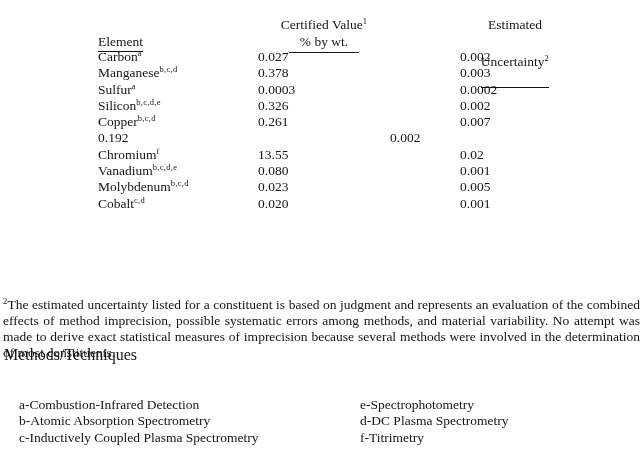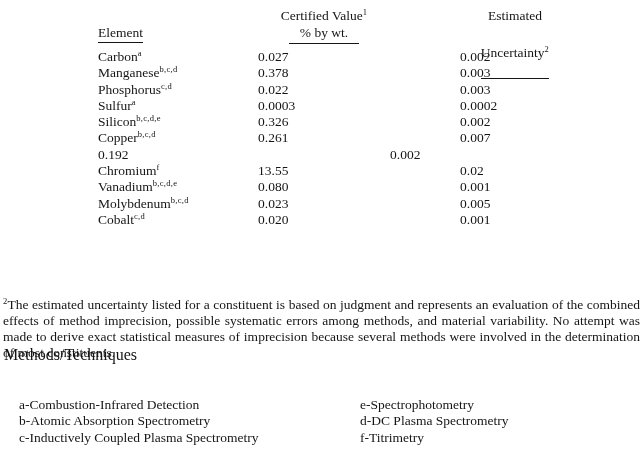--- a/index.html
+++ b/index.html
@@ -6,21 +6,21 @@
   body{
     width:643px;height:458px;position:relative;overflow:hidden;
     font-family:"Liberation Serif","DejaVu Serif",serif;
     color:#151515;
     -webkit-font-smoothing:antialiased;
   }
   .doc{position:absolute;inset:0;}
   sup{font-size:8.5px;vertical-align:super;line-height:0;letter-spacing:.3px;}
 
   
-  .thead{position:absolute;top:7px;left:0;width:643px;font-size:13.5px;}
+  .thead{position:absolute;top:16px;left:0;width:643px;font-size:13.5px;}
   .hrow{display:grid;grid-template-columns:98px 160px 132px 70px 110px auto;line-height:17px;}
   .hc{white-space:nowrap;}
   .hc.center{text-align:center;}
   .u-element{display:inline-block;border-bottom:1.3px solid #151515;padding-bottom:1px;}
   .u-wt{display:inline-block;border-bottom:1.3px solid #151515;padding:0 11px 2px 11px;}
   .u-unc{display:inline-block;border-bottom:1.3px solid #151515;padding-bottom:17px;margin-top:20px;}
 
   .tbody{position:absolute;top:49px;left:0;width:593px;font-size:13.5px;}
   .trow{display:grid;grid-template-columns:98px 160px 132px 70px 110px auto;line-height:16.3px;}
   .cell{white-space:nowrap;}
@@ -73,28 +73,20 @@
         <div class="cell">Carbon<sup>a</sup></div>
         <div class="cell num">0.027</div>
         <div class="cell"></div>
         <div class="cell num">0.002</div>
         <div class="cell"></div>
       </div>
       <div class="trow">
         <div class="cell"></div>
         <div class="cell">Manganese<sup>b,c,d</sup></div>
         <div class="cell num">0.378</div>
-        <div class="cell"></div>
-        <div class="cell num">0.003</div>
-        <div class="cell"></div>
-      </div>
-      <div class="trow">
-        <div class="cell"></div>
-        <div class="cell">Phosphorus<sup>c,d</sup></div>
-        <div class="cell num">0.022</div>
         <div class="cell"></div>
         <div class="cell num">0.003</div>
         <div class="cell"></div>
       </div>
       <div class="trow">
         <div class="cell"></div>
         <div class="cell">Sulfur<sup>a</sup></div>
         <div class="cell num">0.0003</div>
         <div class="cell"></div>
         <div class="cell num">0.0002</div>

